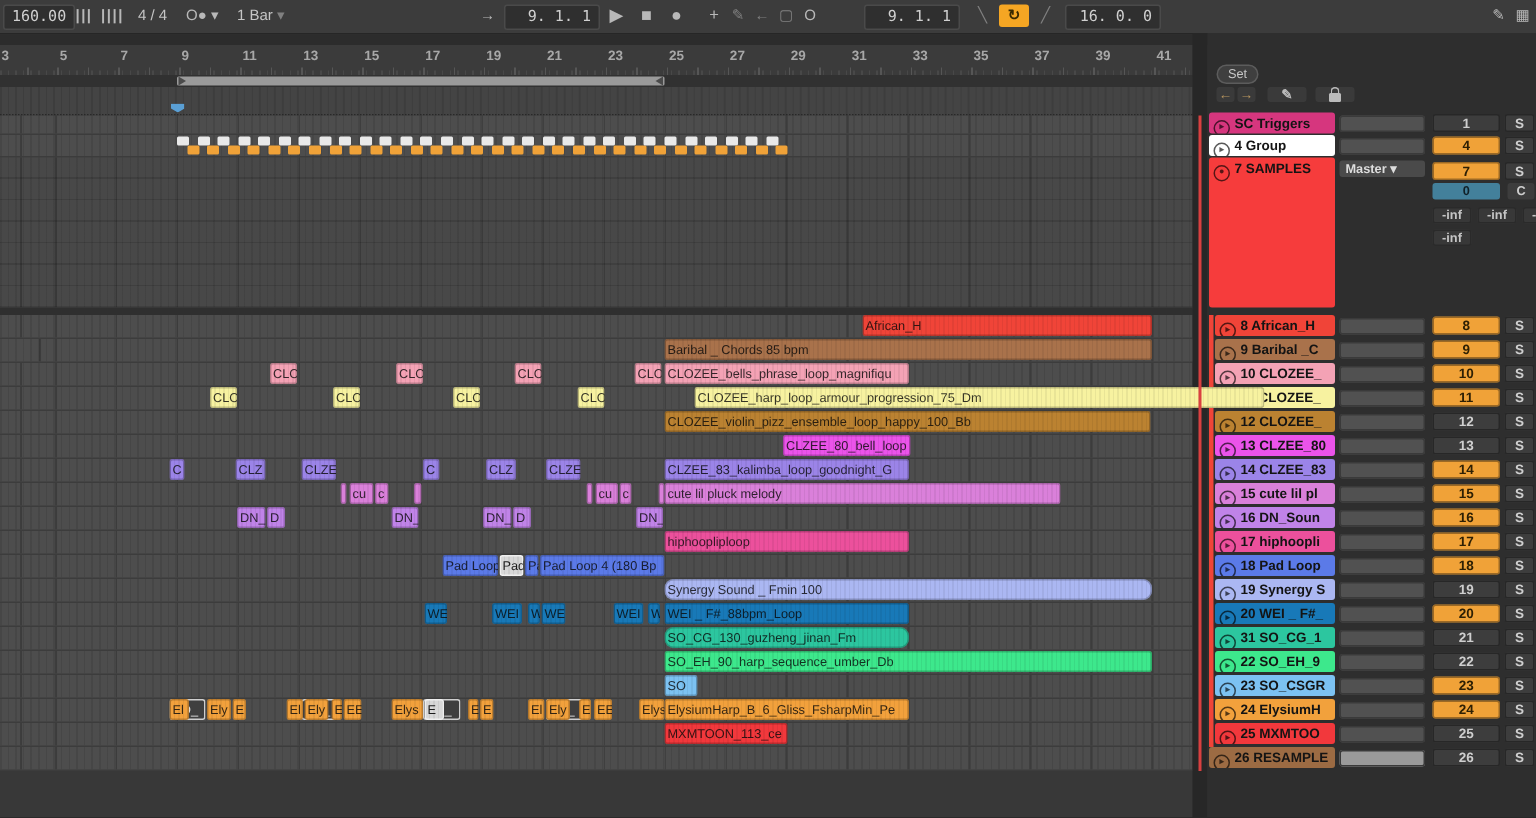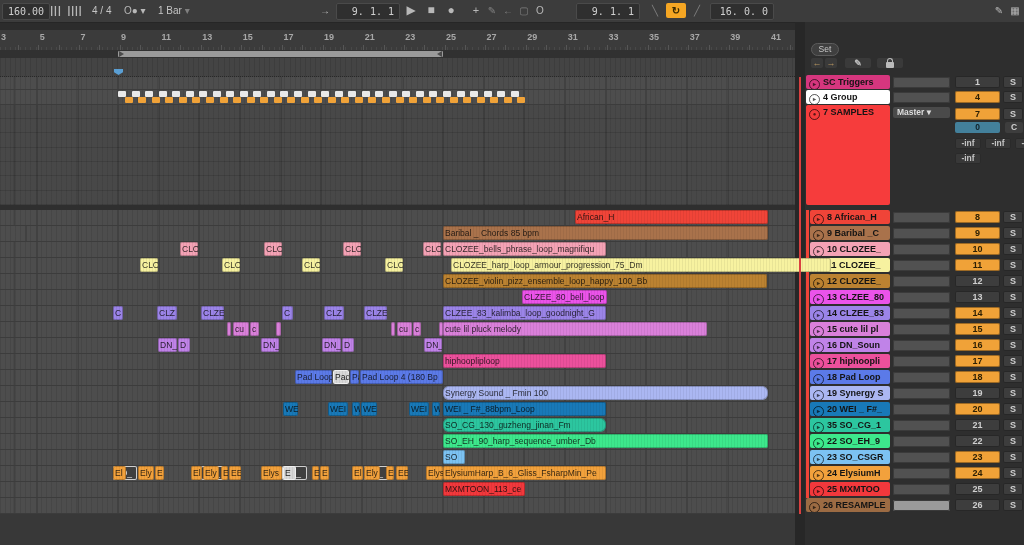--- a/index.html
+++ b/index.html
@@ -232,21 +232,21 @@
         <div class="clip" title="CLOZ" style="left: 264px; width: 18px; background-color: rgb(244, 162, 181);">CLOZ</div>
         <div class="clip" title="CLOZ" style="left: 343px; width: 18px; background-color: rgb(244, 162, 181);">CLOZ</div>
         <div class="clip" title="CLOZ" style="left: 423px; width: 18px; background-color: rgb(244, 162, 181);">CLOZ</div>
         <div class="clip" title="CLOZEE_bells_phrase_loop_magnifiqu" style="left: 443px; width: 163px; background-color: rgb(244, 162, 181);">CLOZEE_bells_phrase_loop_magnifiqu</div>
       </div>
       <div class="lane" style="top: 258px; height: 15px;">
         <div class="clip" title="CLOZ" style="left: 140px; width: 18px; background-color: rgb(247, 242, 160);">CLOZ</div>
         <div class="clip" title="CLOZ" style="left: 222px; width: 18px; background-color: rgb(247, 242, 160);">CLOZ</div>
         <div class="clip" title="CLOZ" style="left: 302px; width: 18px; background-color: rgb(247, 242, 160);">CLOZ</div>
         <div class="clip" title="CLOZ" style="left: 385px; width: 18px; background-color: rgb(247, 242, 160);">CLOZ</div>
-        <div class="clip" title="CLOZEE_harp_loop_armour_progression_75_Dm" style="left: 451px; width: 380px; background-color: rgb(247, 242, 160);">CLOZEE_harp_loop_armour_progression_75_Dm</div>
+        <div class="clip" title="CLOZEE_harp_loop_armour_progression_75_Dm" style="left: 463px; width: 380px; background-color: rgb(247, 242, 160);">CLOZEE_harp_loop_armour_progression_75_Dm</div>
       </div>
       <div class="lane" style="top: 274px; height: 15px;">
         <div class="clip" title="CLOZEE_violin_pizz_ensemble_loop_happy_100_Bb" style="left: 443px; width: 324px; background-color: rgb(187, 130, 49);">CLOZEE_violin_pizz_ensemble_loop_happy_100_Bb</div>
       </div>
       <div class="lane" style="top: 290px; height: 15px;">
         <div class="clip" title="CLZEE_80_bell_loop" style="left: 522px; width: 85px; background-color: rgb(235, 83, 234);">CLZEE_80_bell_loop</div>
       </div>
       <div class="lane" style="top: 306px; height: 15px;">
         <div class="clip" title="C" style="left: 113px; width: 10px; background-color: rgb(155, 132, 232);">C</div>
         <div class="clip" title="CLZ" style="left: 157px; width: 20px; background-color: rgb(155, 132, 232);">CLZ</div>
@@ -421,21 +421,21 @@
         <div class="name-cell" style="top: 364px; background-color: rgb(171, 183, 242); left: 5px; width: 80px;"><span class="tr-icon">▸</span><span>19 Synergy S</span></div>
         <div class="graybox" style="top: 366px;"></div>
         <div class="numbtn off" style="top: 365px;">19</div>
         <div class="sbtn" style="top: 365px;">S</div>
         <div class="redbar" style="top: 380px; height: 16px;"></div>
         <div class="name-cell" style="top: 380px; background-color: rgb(24, 121, 184); left: 5px; width: 80px;"><span class="tr-icon">▸</span><span>20 WEI _ F#_</span></div>
         <div class="graybox" style="top: 382px;"></div>
         <div class="numbtn on" style="top: 381px;">20</div>
         <div class="sbtn" style="top: 381px;">S</div>
         <div class="redbar" style="top: 396px; height: 16px;"></div>
-        <div class="name-cell" style="top: 396px; background-color: rgb(44, 198, 159); left: 5px; width: 80px;"><span class="tr-icon">▸</span><span>35 SO_CG_1</span></div>
+        <div class="name-cell" style="top: 396px; background-color: rgb(44, 198, 159); left: 5px; width: 80px;"><span class="tr-icon">▸</span><span>31 SO_CG_1</span></div>
         <div class="graybox" style="top: 398px;"></div>
         <div class="numbtn off" style="top: 397px;">21</div>
         <div class="sbtn" style="top: 397px;">S</div>
         <div class="redbar" style="top: 412px; height: 16px;"></div>
         <div class="name-cell" style="top: 412px; background-color: rgb(61, 232, 140); left: 5px; width: 80px;"><span class="tr-icon">▸</span><span>22 SO_EH_9</span></div>
         <div class="graybox" style="top: 414px;"></div>
         <div class="numbtn off" style="top: 413px;">22</div>
         <div class="sbtn" style="top: 413px;">S</div>
         <div class="redbar" style="top: 428px; height: 16px;"></div>
         <div class="name-cell" style="top: 428px; background-color: rgb(124, 194, 242); left: 5px; width: 80px;"><span class="tr-icon">▸</span><span>23 SO_CSGR</span></div>

